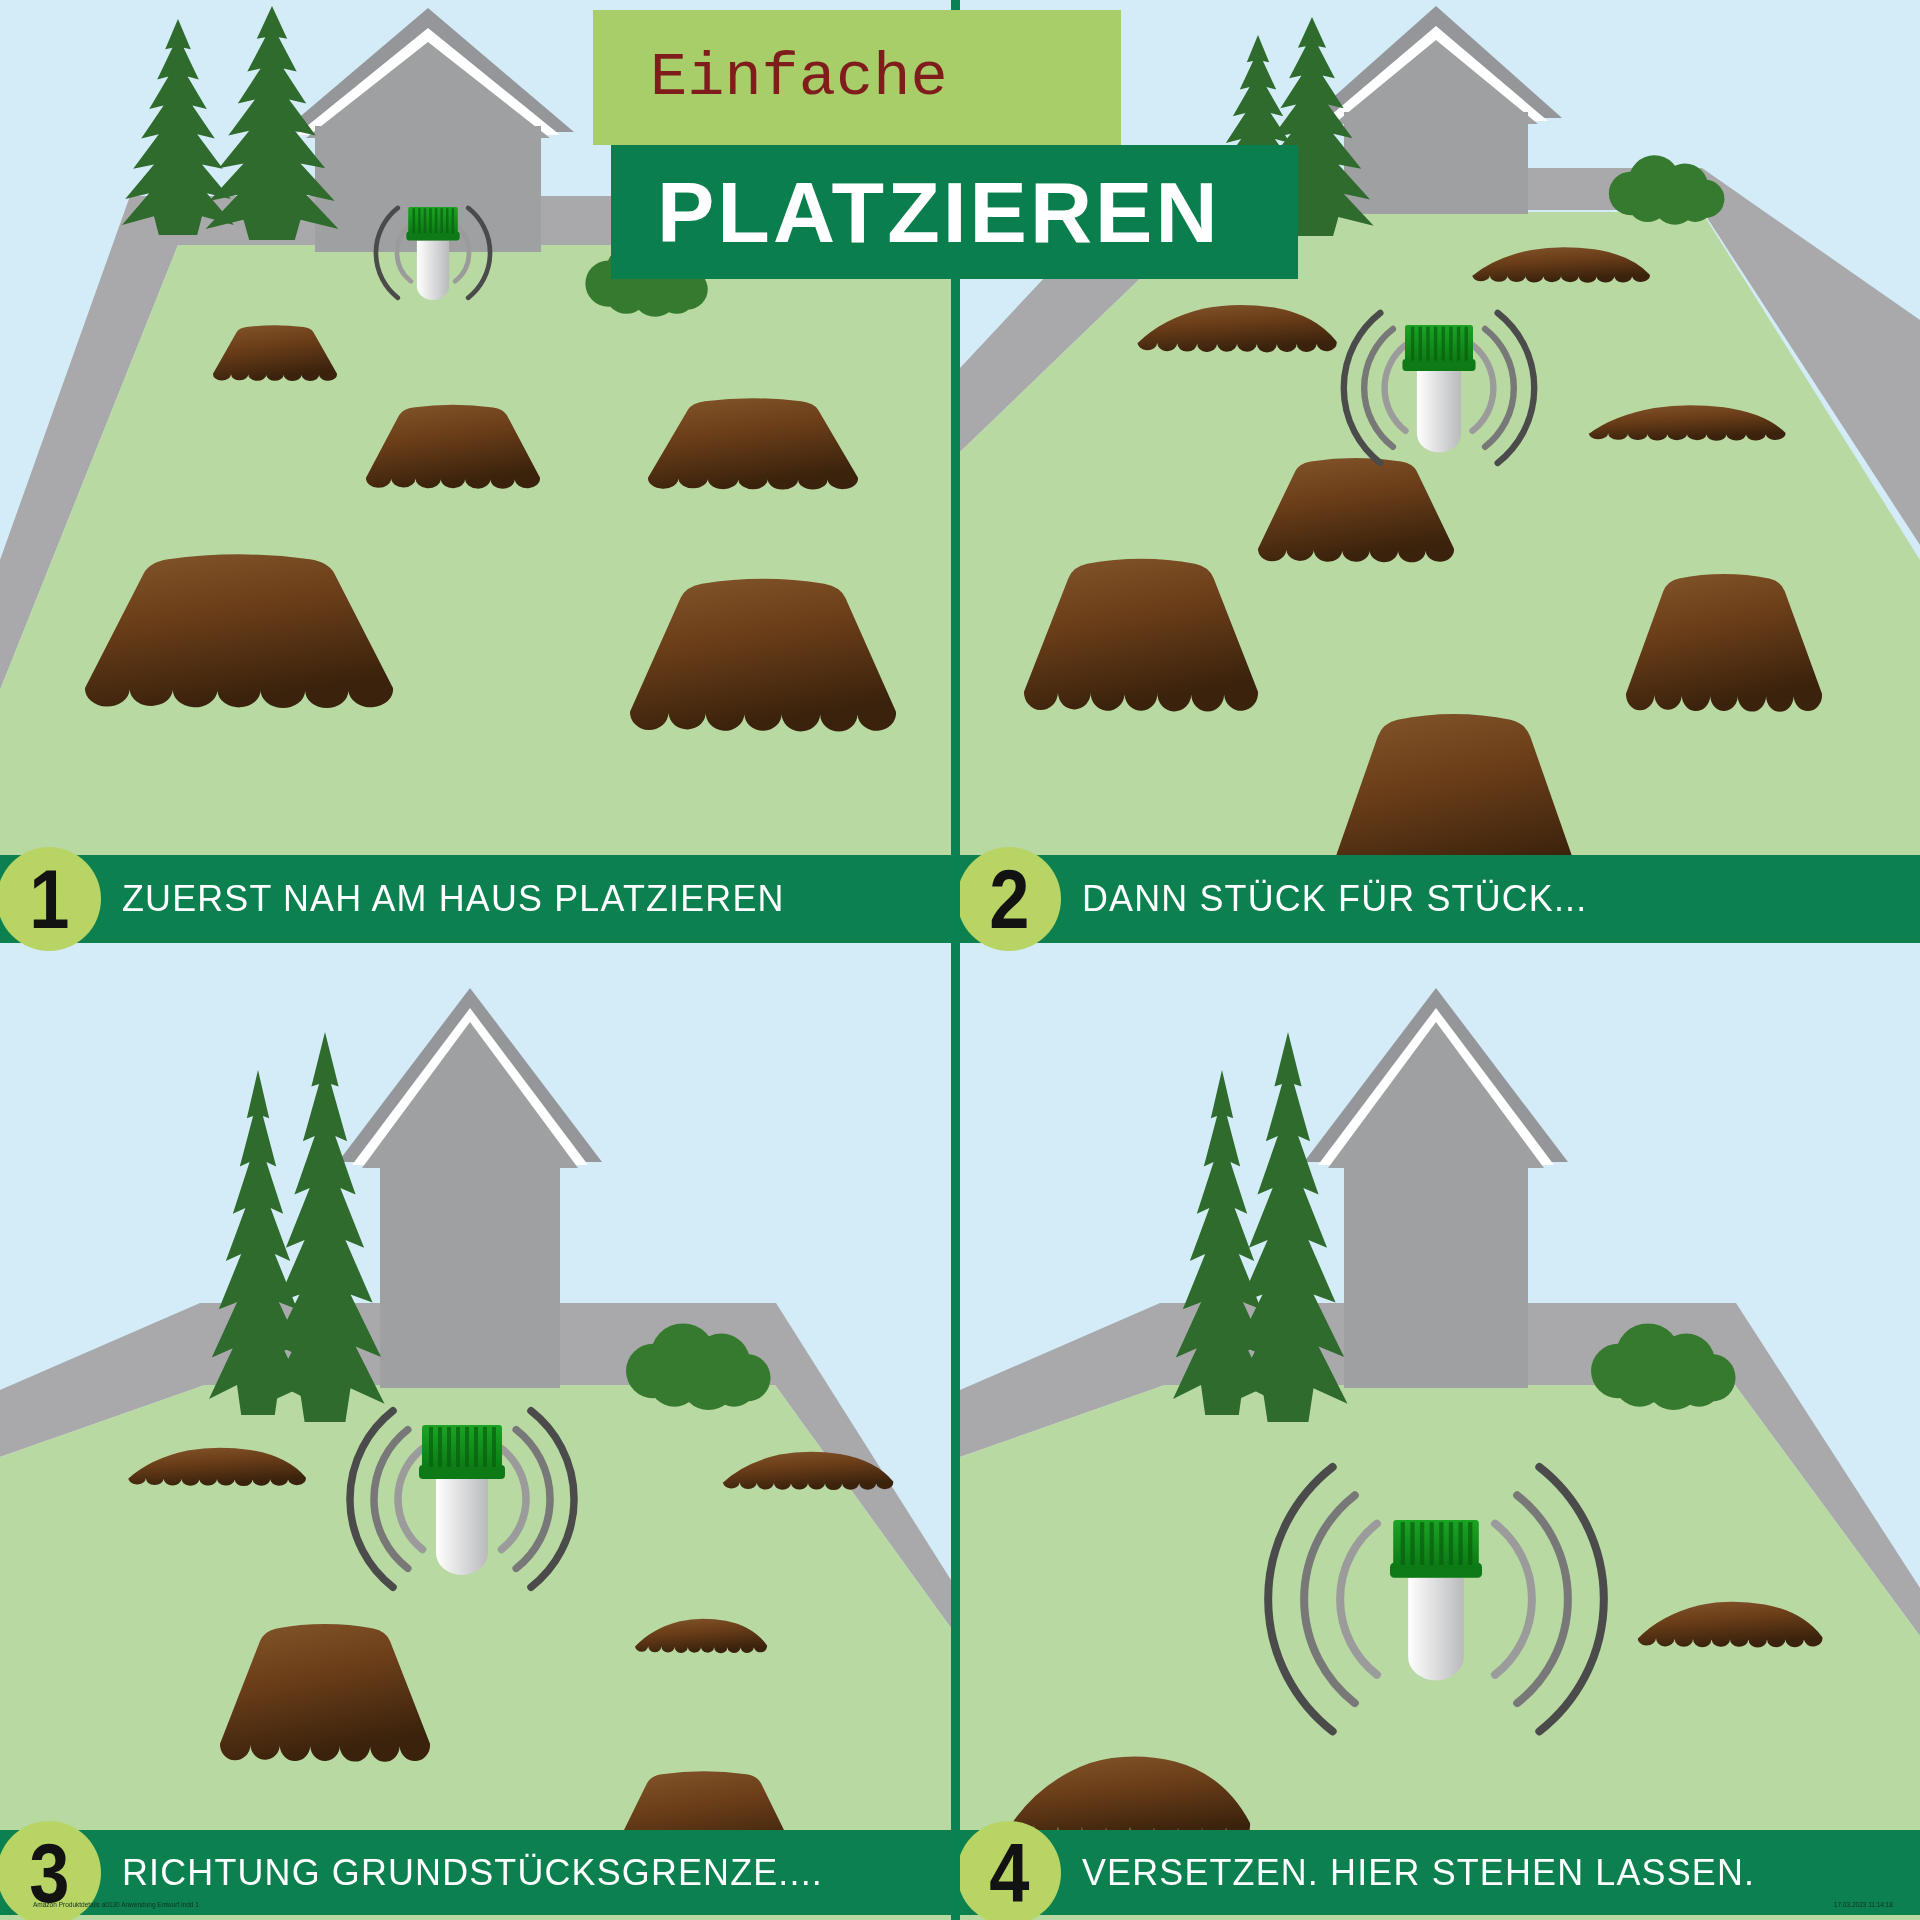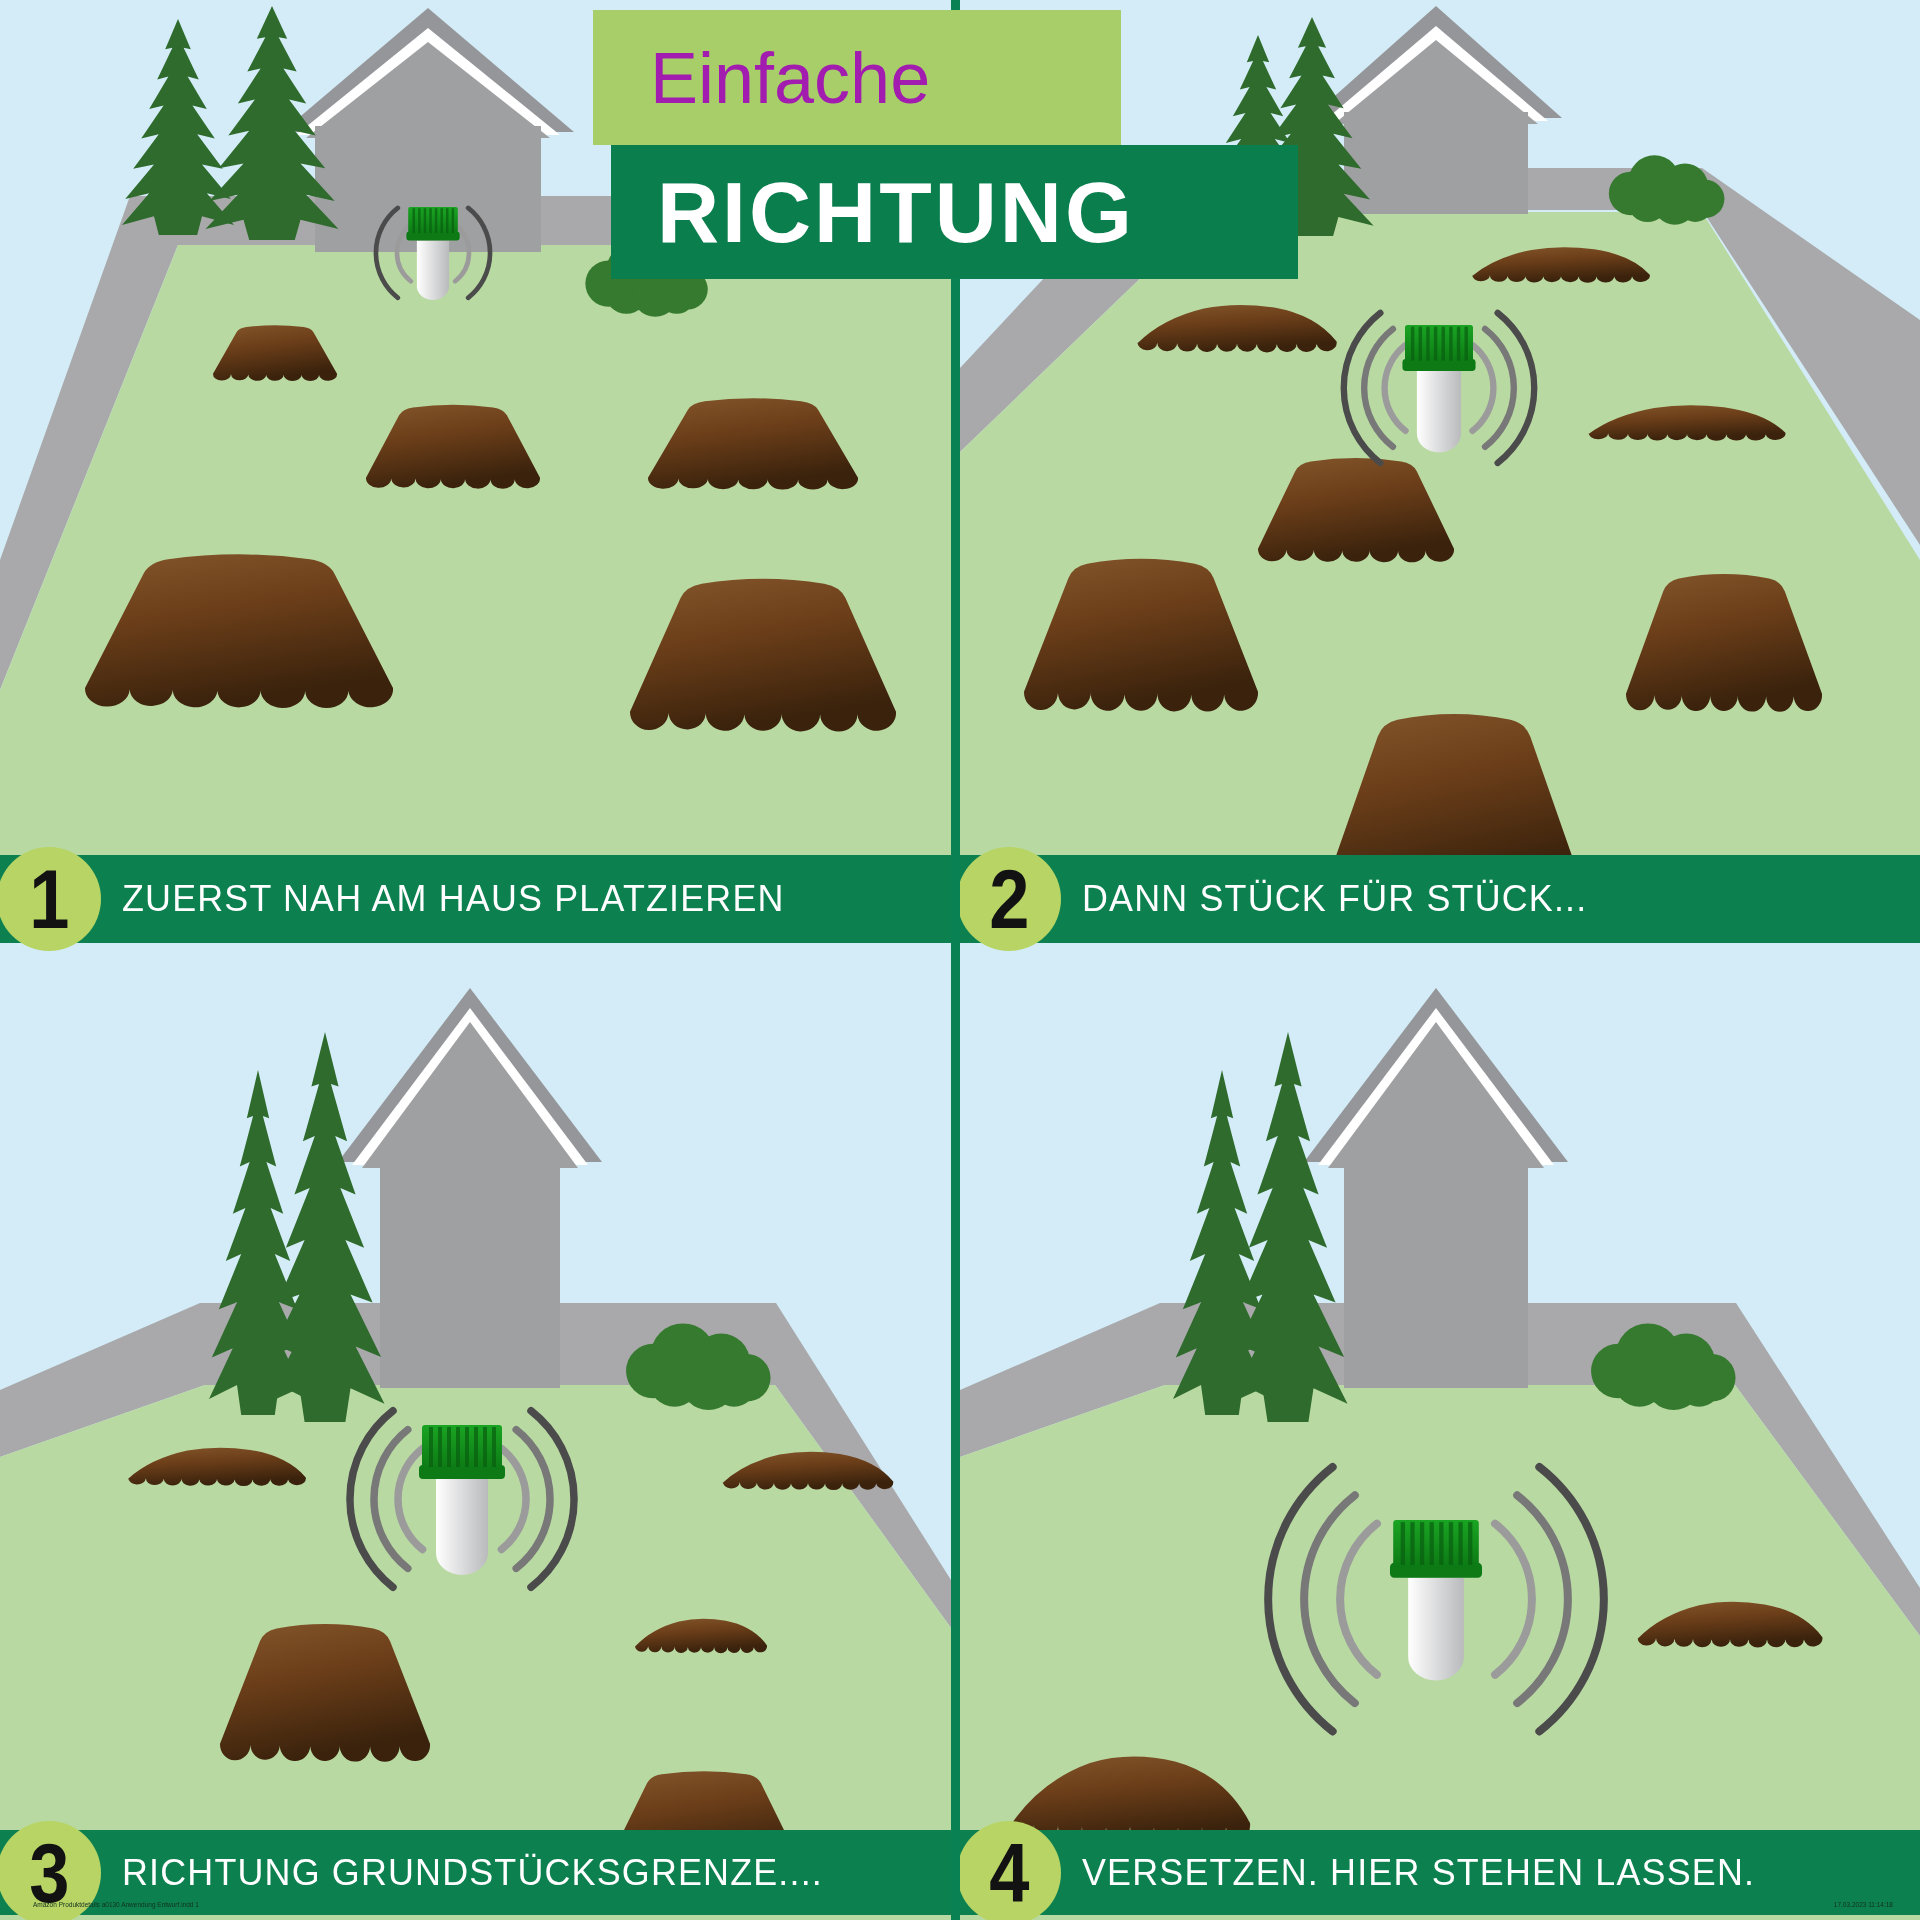--- a/index.html
+++ b/index.html
@@ -21,21 +21,21 @@
   .num-circle{position:absolute;left:-3px;top:50%;transform:translateY(-50%);
               width:104px;height:104px;border-radius:50%;
               background:var(--circle_green,#b7d464);
               display:flex;align-items:center;justify-content:center;}
   .num{font-weight:bold;font-size:84px;color:#121212;transform:scaleX(0.86);line-height:1;}
   .caption{margin-left:122px;color:#ffffff;font-size:37px;letter-spacing:1.2px;
            white-space:nowrap;transform-origin:left center;transform:scaleX(0.97);}
   .title-light{position:absolute;left:593px;top:10px;width:528px;height:135px;
                background:var(--title_bg_light,#a7ce69);z-index:40;display:flex;
                align-items:center;padding-left:57px;box-sizing:border-box;}
-  .title-light span{font-size:72px;color:#a21caf;line-height:1;}
+  .title-light span{font-size:62px;color:#7f1d1d;line-height:1;font-family:Liberation Mono, monospace;}
   .title-dark{position:absolute;left:611px;top:145px;width:687px;height:134px;
               background:var(--title_bg_dark,#0b7e4e);z-index:40;display:flex;
               align-items:center;padding-left:46px;box-sizing:border-box;}
   .title-dark span{font-size:86px;font-weight:bold;color:#ffffff;letter-spacing:3px;line-height:1;}
   .footer-left{position:absolute;left:33px;top:1901px;font-size:6.5px;color:#11301f;
                z-index:30;white-space:nowrap;}
   .footer-right{position:absolute;right:27px;top:1901px;font-size:6.5px;color:#11301f;
                 z-index:30;white-space:nowrap;}
 </style>
 </head>
@@ -276,19 +276,19 @@
     </div>
     <span class="caption">VERSETZEN. HIER STEHEN LASSEN.</span>
   </div>
 
   <div class="divider"></div>
 
   <div class="title-light">
     <span>Einfache</span>
   </div>
   <div class="title-dark">
-    <span>RICHTUNG</span>
+    <span>PLATZIEREN</span>
   </div>
 
   <span class="footer-left">Amazon Produktdetails a0130 Anwendung Entwurf.indd 1</span>
   <span class="footer-right">17.03.2023 11:14:18</span>
 
 </div>
 
 </body></html>

